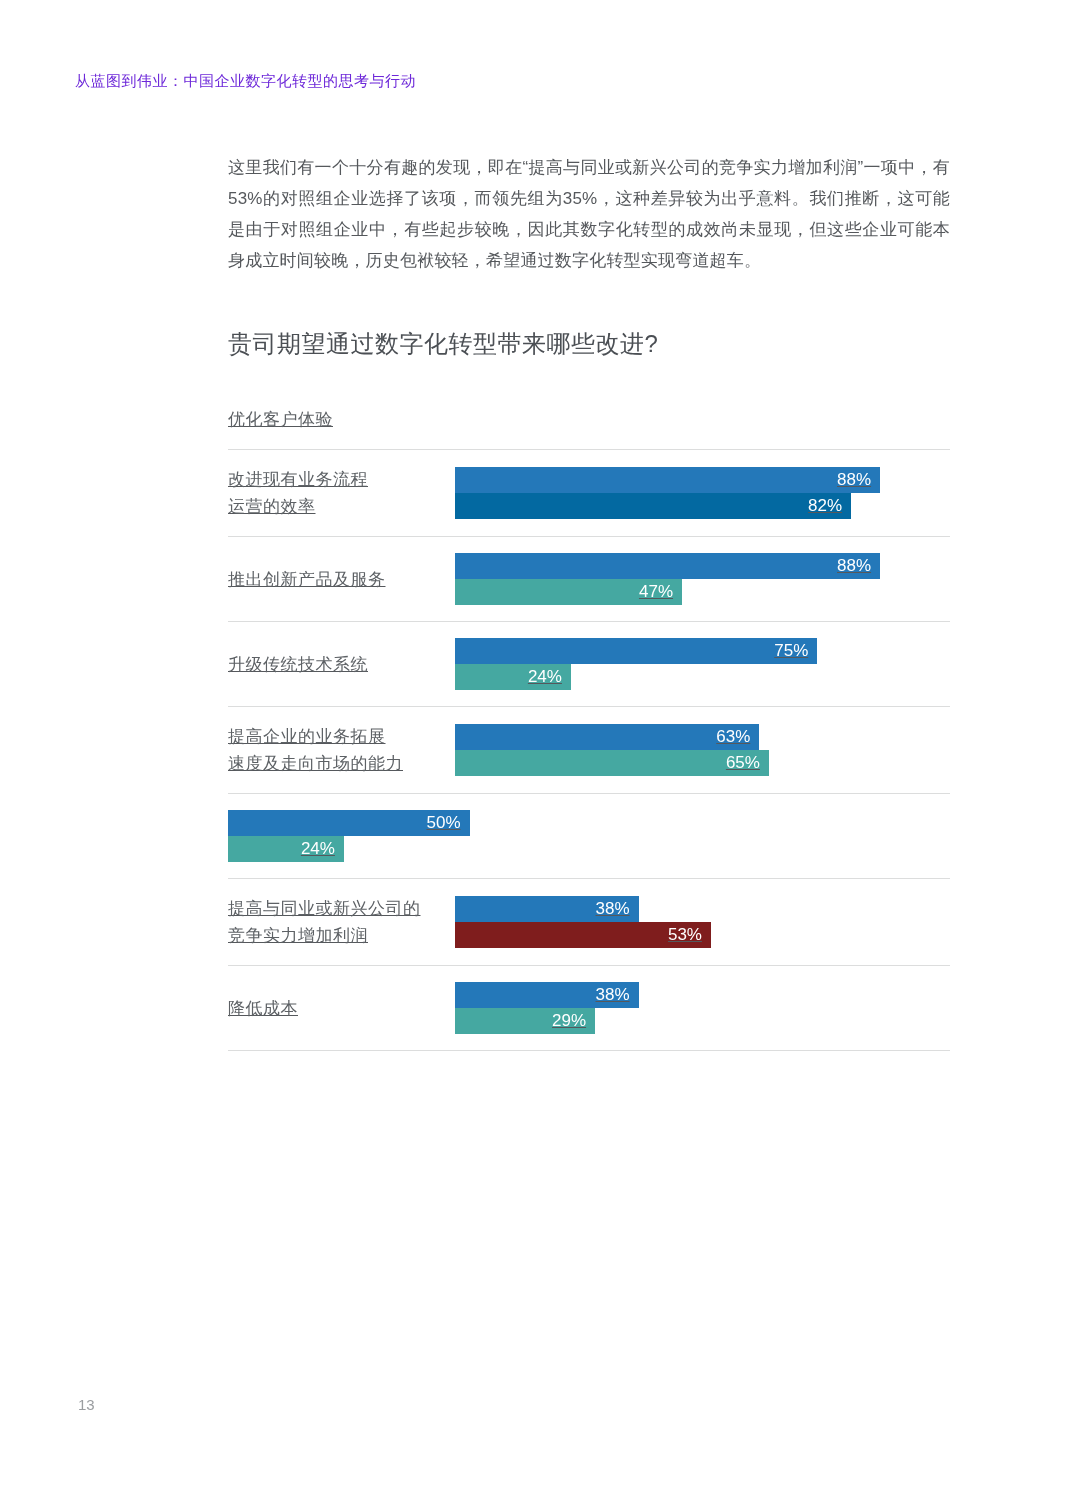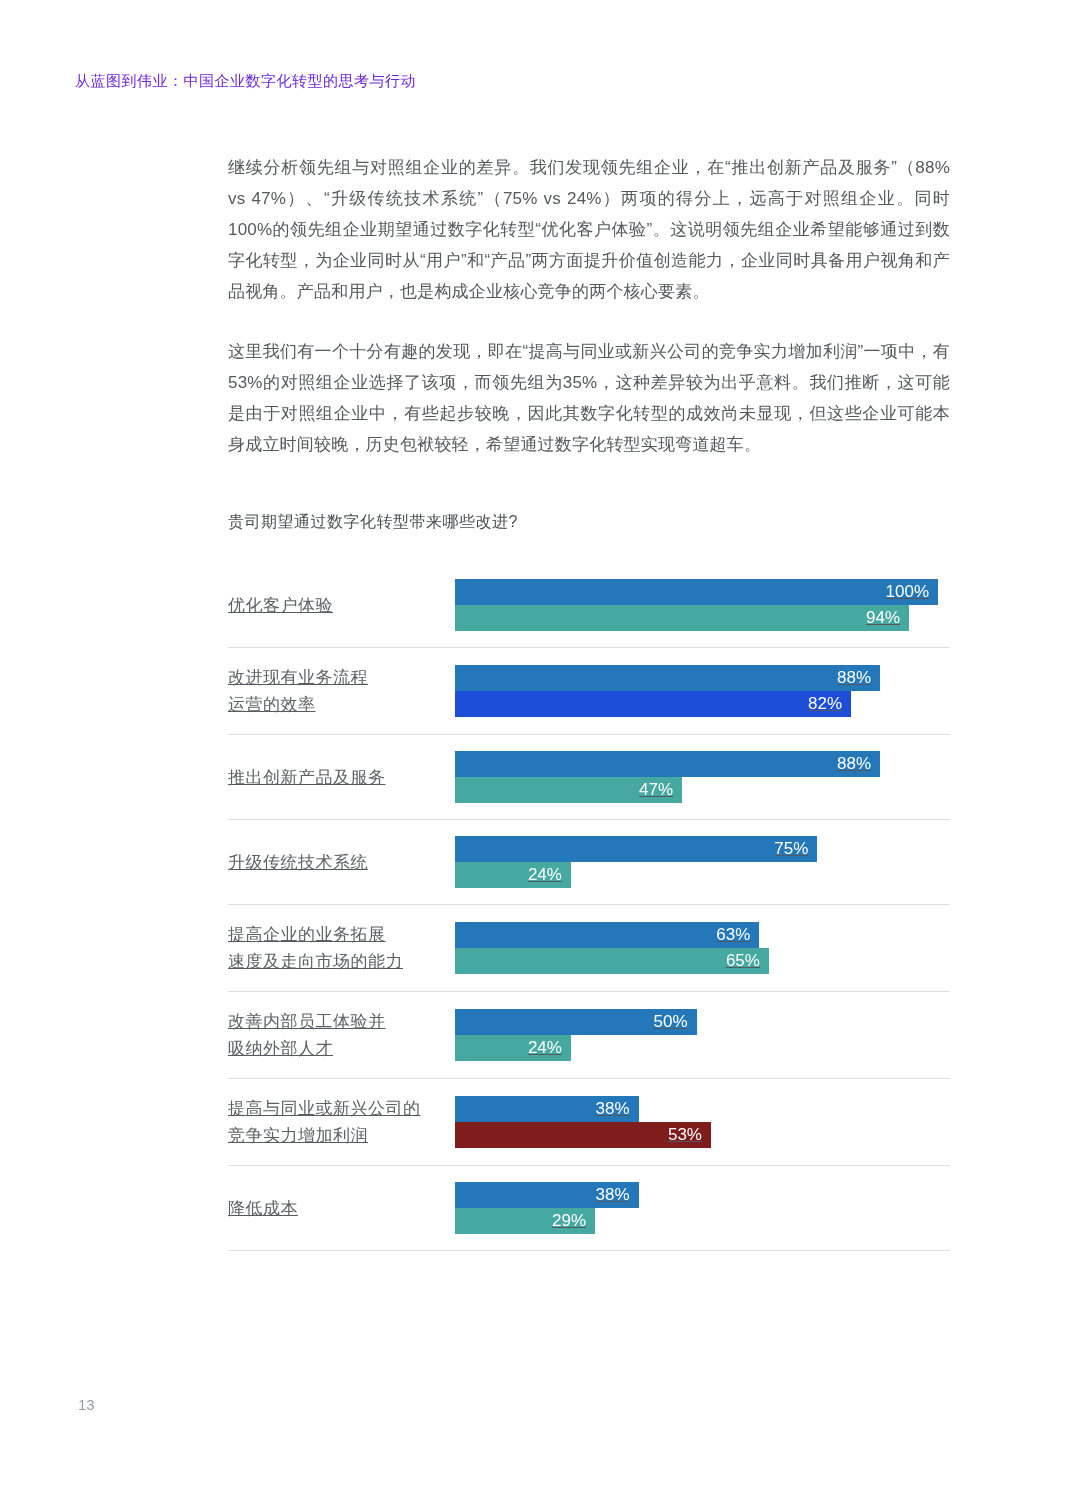--- a/index.html
+++ b/index.html
@@ -32,21 +32,21 @@
   .para {
     font-size: 17px;
     line-height: 31px;
     color: #55585c;
     letter-spacing: 0.2px;
     text-align: justify;
     margin-bottom: 29px;
   }
   .chart-title {
     margin-top: 52px;
-    font-size: 16px;
+    font-size: 24px;
     font-weight: normal;
     color: #4b4f54;
     letter-spacing: 0.5px;
   }
   .chart {
     margin-top: 30px;
   }
   .chart-row {
     display: flex;
     align-items: center;
@@ -111,46 +111,37 @@
 </style>
 </head>
 <body>
 
 <div class="page">
 
   <div class="running-header">从蓝图到伟业：中国企业数字化转型的思考与行动</div>
 
   <div class="content">
 
-    <p class="para">继续分析领先组与对照组企业的差异。我们发现领先组企业，在“推出创新产品及服务”（88% vs 47%）、“升级传统技术系统”（75% vs 24%）两项的得分上，远高于对照组企业。同时100%的领先组企业期望通过数字化转型“优化客户体验”。这说明领先组企业希望能够通过到数字化转型，为企业同时从“用户”和“产品”两方面提升价值创造能力，企业同时具备用户视角和产品视角。产品和用户，也是构成企业核心竞争的两个核心要素。</p>
 
     <p class="para">这里我们有一个十分有趣的发现，即在“提高与同业或新兴公司的竞争实力增加利润”一项中，有53%的对照组企业选择了该项，而领先组为35%，这种差异较为出乎意料。我们推断，这可能是由于对照组企业中，有些起步较晚，因此其数字化转型的成效尚未显现，但这些企业可能本身成立时间较晚，历史包袱较轻，希望通过数字化转型实现弯道超车。</p>
 
     <h2 class="chart-title">贵司期望通过数字化转型带来哪些改进?</h2>
 
     <div class="chart" id="chart">
         <div class="chart-row">
           <div class="row-label">优化客户体验</div>
-          <div class="row-bars">
-            <div class="bar" style="width: 100%; background: rgb(36, 120, 185);">
-              <span class="bar-value">100%</span>
-            </div>
-            <div class="bar" style="width: 94%; background: rgb(69, 168, 161);">
-              <span class="bar-value">94%</span>
-            </div>
-          </div>
         </div>
         <div class="chart-row">
           <div class="row-label">改进现有业务流程
 运营的效率</div>
           <div class="row-bars">
             <div class="bar" style="width: 88%; background: rgb(36, 120, 185);">
               <span class="bar-value">88%</span>
             </div>
-            <div class="bar" style="width: 82%; background: #1d4ed8;">
+            <div class="bar" style="width: 82%; background: #0369a1;">
               <span class="bar-value">82%</span>
             </div>
           </div>
         </div>
         <div class="chart-row">
           <div class="row-label">推出创新产品及服务</div>
           <div class="row-bars">
             <div class="bar" style="width: 88%; background: rgb(36, 120, 185);">
               <span class="bar-value">88%</span>
             </div>
@@ -176,22 +167,20 @@
           <div class="row-bars">
             <div class="bar" style="width: 63%; background: rgb(36, 120, 185);">
               <span class="bar-value">63%</span>
             </div>
             <div class="bar" style="width: 65%; background: rgb(69, 168, 161);">
               <span class="bar-value">65%</span>
             </div>
           </div>
         </div>
         <div class="chart-row">
-          <div class="row-label">改善内部员工体验并
-吸纳外部人才</div>
           <div class="row-bars">
             <div class="bar" style="width: 50%; background: rgb(36, 120, 185);">
               <span class="bar-value">50%</span>
             </div>
             <div class="bar" style="width: 24%; background: rgb(69, 168, 161);">
               <span class="bar-value">24%</span>
             </div>
           </div>
         </div>
         <div class="chart-row">

